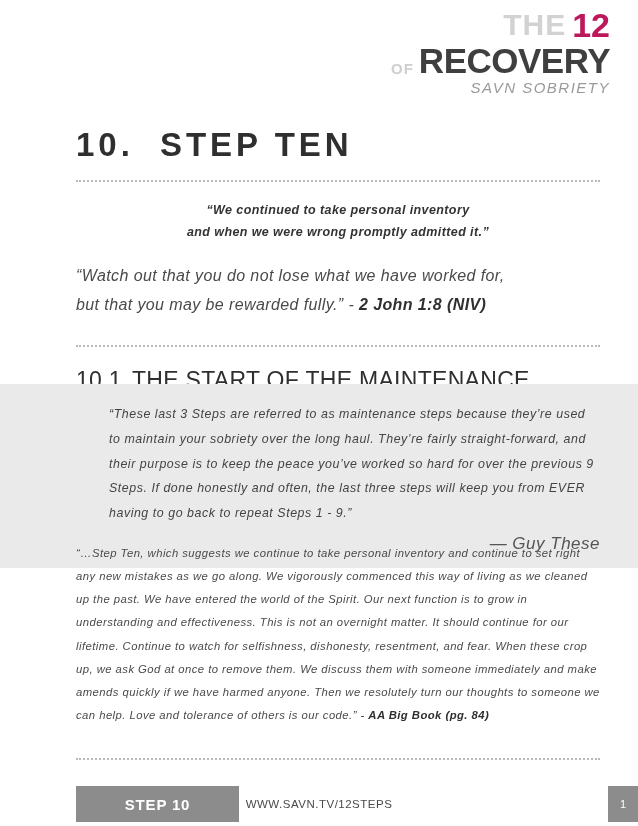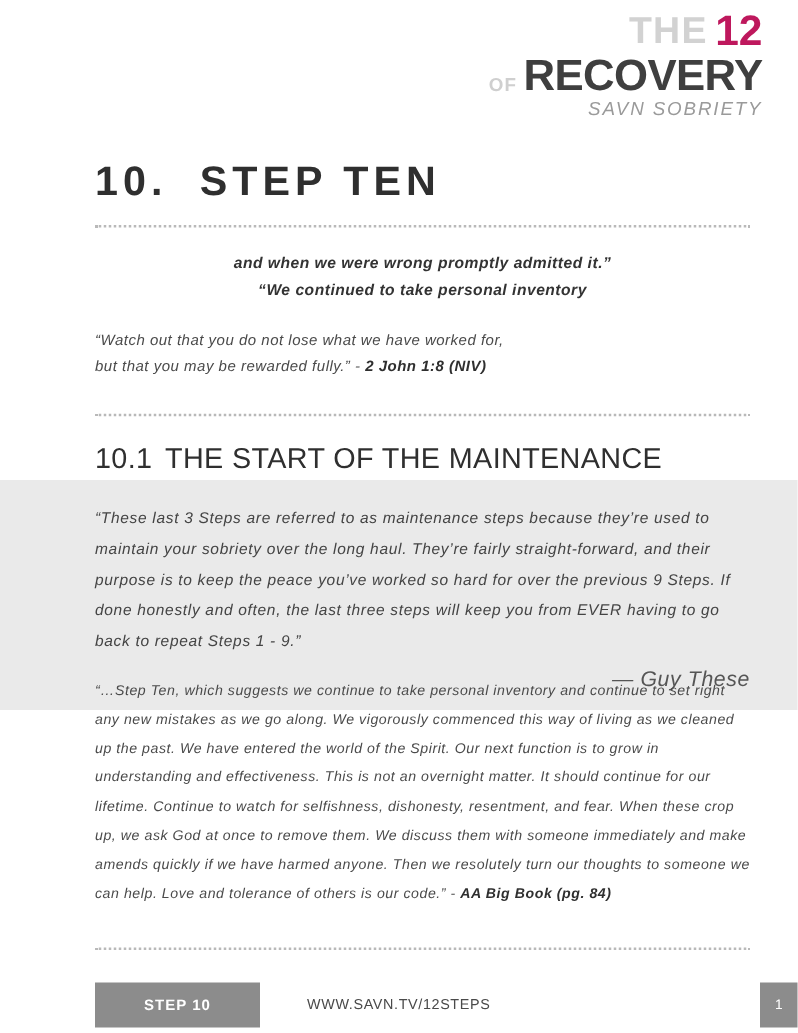--- a/index.html
+++ b/index.html
@@ -107,21 +107,21 @@
     font-size: 12.5px;
     font-weight: bold;
     font-style: italic;
     color: #333333;
     letter-spacing: 0.4px;
     line-height: 1.75;
     margin: 18px 0 18px 0;
   }
 
   .scripture {
-    font-size: 12px;
+    font-size: 16px;
     font-style: italic;
     color: #4a4a4a;
     letter-spacing: 0.4px;
     line-height: 1.8;
     margin: 0 0 26px 0;
   }
   .scripture .ref {
     font-weight: bold;
     font-style: italic;
     color: #2f2f2f;
@@ -139,21 +139,21 @@
   }
 
   
   .grey-band {
     position: absolute;
     left: 0;
     right: 0;
     background: #eaeaea;
   }
   .grey-inner {
-    padding: 18px 38px 14px 76px;
+    padding: 18px 38px 14px 109px;
   }
   .grey-quote {
     font-size: 12.4px;
     font-style: italic;
     color: #444444;
     letter-spacing: 0.55px;
     line-height: 2.0;
     margin: 0;
   }
   .grey-attrib {
@@ -184,25 +184,25 @@
     position: absolute;
     left: 76px;
     right: 38px;
     top: 758px;
     border-top: 2px dotted #b9b9b9;
   }
   .footer-tab {
     position: absolute;
     left: 76px;
     top: 786px;
-    width: 132px;
+    width: 163px;
     height: 36px;
     background: #8c8c8c;
     color: #ffffff;
-    font-size: 12px;
+    font-size: 15px;
     font-weight: bold;
     letter-spacing: 0.8px;
     display: flex;
     align-items: center;
     justify-content: center;
   }
   .footer-url {
     position: absolute;
     left: 0;
     right: 0;
@@ -246,22 +246,22 @@
 
 <div class="content">
 
   <h1 class="chapter-title">
     <span class="num">10.</span><span>STEP TEN</span>
   </h1>
 
   <div class="dots"></div>
 
   <div class="quote-center">
+    <div>“We continued to take personal inventory</div>
     <div>and when we were wrong promptly admitted it.”</div>
-    <div>“We continued to take personal inventory</div>
   </div>
 
   <div class="scripture">
     <div>“Watch out that you do not lose what we have worked for,</div>
     <div><span>but that you may be rewarded fully.” - </span><span class="ref">2 John 1:8 (NIV)</span></div>
   </div>
 
   <div class="dots"></div>
 
   <h2 class="section-heading">

